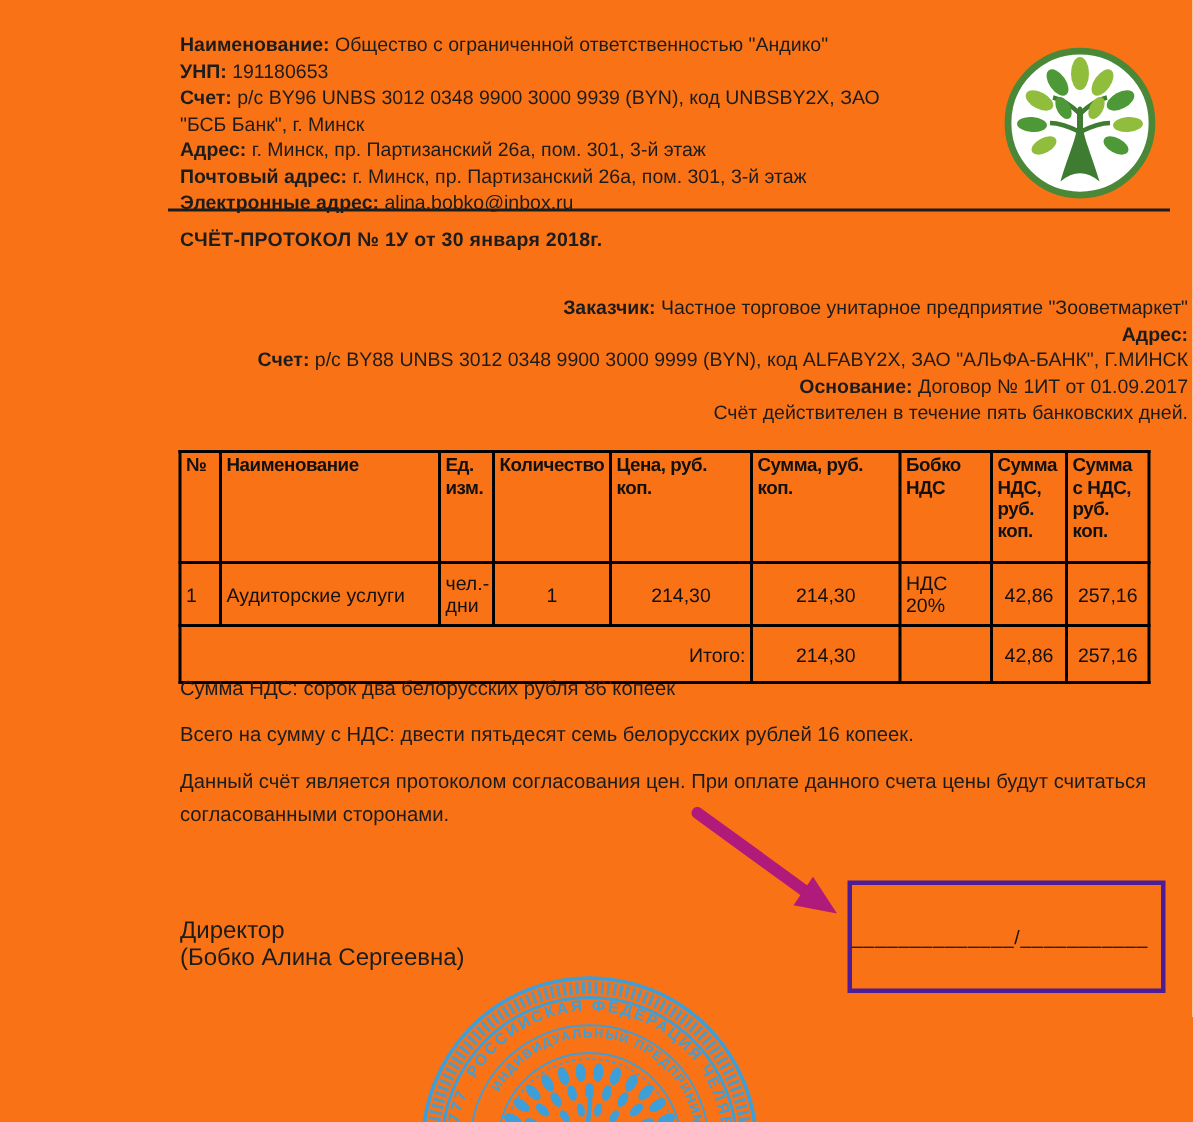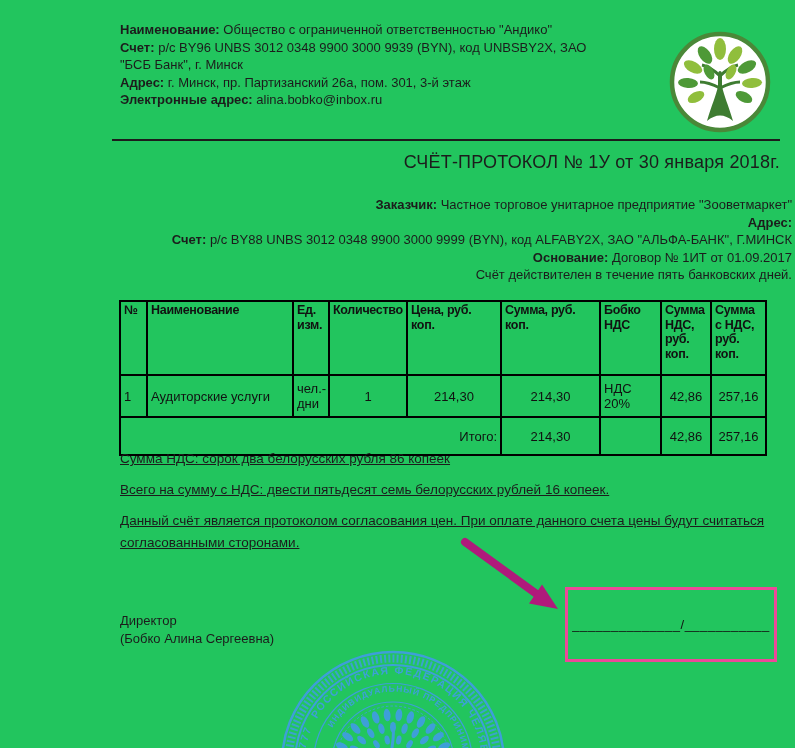--- a/index.html
+++ b/index.html
@@ -1,55 +1,57 @@
 <!DOCTYPE html>
 <html><head>
 <meta charset="utf-8">
 <style>
   html,body{margin:0;padding:0;background:#ffffff;}
-  .page{position:relative;width:795px;height:748px;background:#22c55e;overflow:hidden;
+  .page{position:relative;width:795px;height:748px;background:#f97316;overflow:hidden;
         font-family:"Liberation Sans","DejaVu Sans",sans-serif;color:#1c1c1c;}
   .block{position:absolute;font-size:13px;line-height:17.5px;}
   .fline b{font-weight:700;}
   #supplier{left:120px;top:21px;width:490px;}
   #logo-wrap{position:absolute;left:668px;top:30px;width:104px;height:104px;}
   #divider{position:absolute;left:112px;top:139px;width:668px;border-top:2px solid #1c1c1c;height:0;}
-  #title{position:absolute;left:120px;top:152px;width:660px;text-align:right;
-         font-size:18px;font-weight:400;letter-spacing:.2px;}
+  #title{position:absolute;left:120px;top:152px;width:660px;text-align:left;
+         font-size:13px;font-weight:700;letter-spacing:.2px;}
   #customer{left:120px;top:196px;width:672px;text-align:right;}
   #invoice-table{position:absolute;left:119px;top:300px;border-collapse:collapse;table-layout:fixed;
                  width:646px;font-size:13px;color:#111;}
   #invoice-table th,#invoice-table td{border:2px solid #000;overflow:hidden;}
   #invoice-table th{font-size:12.5px;font-weight:700;letter-spacing:-.3px;text-align:left;
                     vertical-align:top;padding:1px 2px 1px 3px;line-height:14.5px;}
   #invoice-table .hrow{height:74px;}
   #invoice-table .drow{height:42px;}
   #invoice-table .drow td{vertical-align:middle;padding:1px 3px;}
   #invoice-table .trow{height:38px;}
   #invoice-table .trow td{padding:1px 3px;}
   .al{text-align:left;} .ac{text-align:center;} .ar{text-align:right;}
-  #summary{left:120px;top:448px;width:662px;font-size:13.5px;text-decoration:underline;}
+  #summary{left:120px;top:448px;width:662px;font-size:13.5px;}
   #summary p{margin:0 0 9px 0;line-height:22px;}
-  #director{left:120px;top:612px;font-size:13px;line-height:18px;}
+  #director{left:120px;top:612px;font-size:16px;line-height:18px;}
   #arrow-svg{position:absolute;left:430px;top:520px;width:170px;height:115px;}
-  #sig-box{position:absolute;left:565px;top:587px;width:206px;height:69px;border:3px solid #ec4899;
-           display:flex;align-items:center;justify-content:center;font-size:13px;letter-spacing:.5px;color:#111;}
+  #sig-box{position:absolute;left:565px;top:587px;width:206px;height:69px;border:3px solid #4c1d95;
+           display:flex;align-items:center;justify-content:flex-start;font-size:13px;letter-spacing:.5px;color:#111;}
   #stamp-svg{position:absolute;left:278px;top:648px;width:230px;height:230px;}
   #stamp-svg .stc{fill:none;stroke:#3E9FD8;}
   #stamp-svg text{fill:#3E9FD8;font-weight:700;font-family:"Liberation Sans","DejaVu Sans",sans-serif;}
 </style>
 </head>
 <body>
 
 <div class="page">
 
   <div class="block" id="supplier">
     <div class="fline"><b>Наименование:</b> <span>Общество с ограниченной ответственностью "Андико"</span></div>
+    <div class="fline"><b>УНП:</b> <span>191180653</span></div>
     <div class="fline"><b>Счет:</b> <span>р/с BY96 UNBS 3012 0348 9900 3000 9939 (BYN), код UNBSBY2X, ЗАО "БСБ Банк", г. Минск</span></div>
     <div class="fline"><b>Адрес:</b> <span>г. Минск, пр. Партизанский 26а, пом. 301, 3-й этаж</span></div>
+    <div class="fline"><b>Почтовый адрес:</b> <span>г. Минск, пр. Партизанский 26а, пом. 301, 3-й этаж</span></div>
     <div class="fline"><b>Электронные адрес:</b> <span>alina.bobko@inbox.ru</span></div>
   </div>
 
   <div id="logo-wrap">
     <svg viewBox="0 0 104 104" width="104" height="104">
       <circle cx="52" cy="52" r="48" fill="#ffffff" stroke="#4A8838" stroke-width="4.5"></circle>
       <path d="M39,91 Q52,80 65,91 C60,74 56,66 54,56 L54,44 C54,40 50,40 50,44 L50,56 C48,66 44,74 39,91 Z" fill="#3E7C31"></path>
       <path d="M52,46 Q43,37 34,35 M52,46 Q61,37 70,35 M52,58 Q40,52 32,52 M52,58 Q64,52 72,52" stroke="#3E7C31" stroke-width="3" fill="none"></path>
       <ellipse cx="52" cy="19" rx="6" ry="11" fill="#90BE3C"></ellipse>
       <ellipse cx="37" cy="25" rx="5.5" ry="10" fill="#4E9937" transform="rotate(-35 37 25)"></ellipse>

